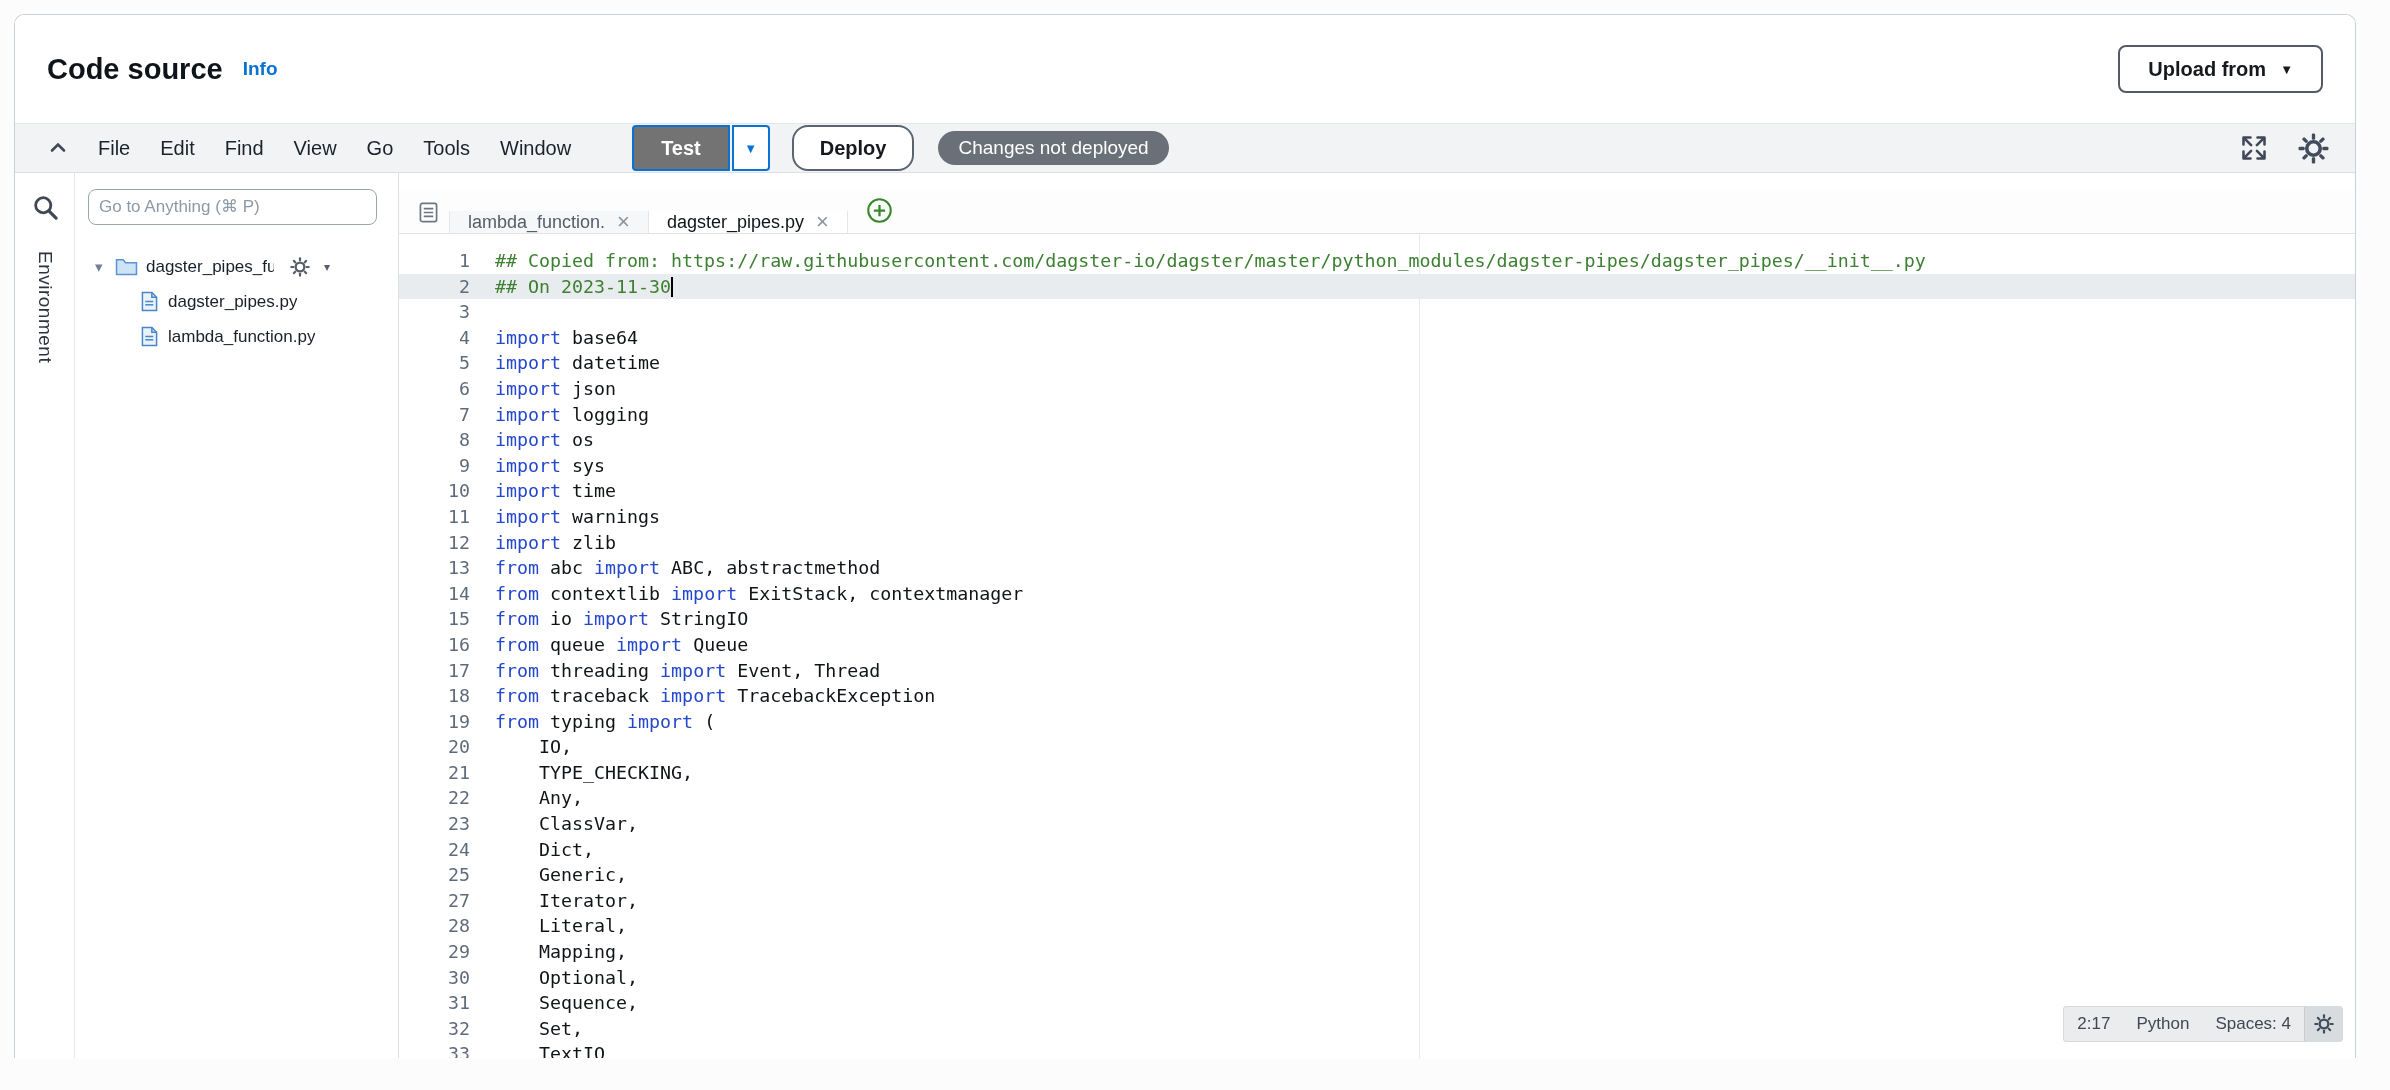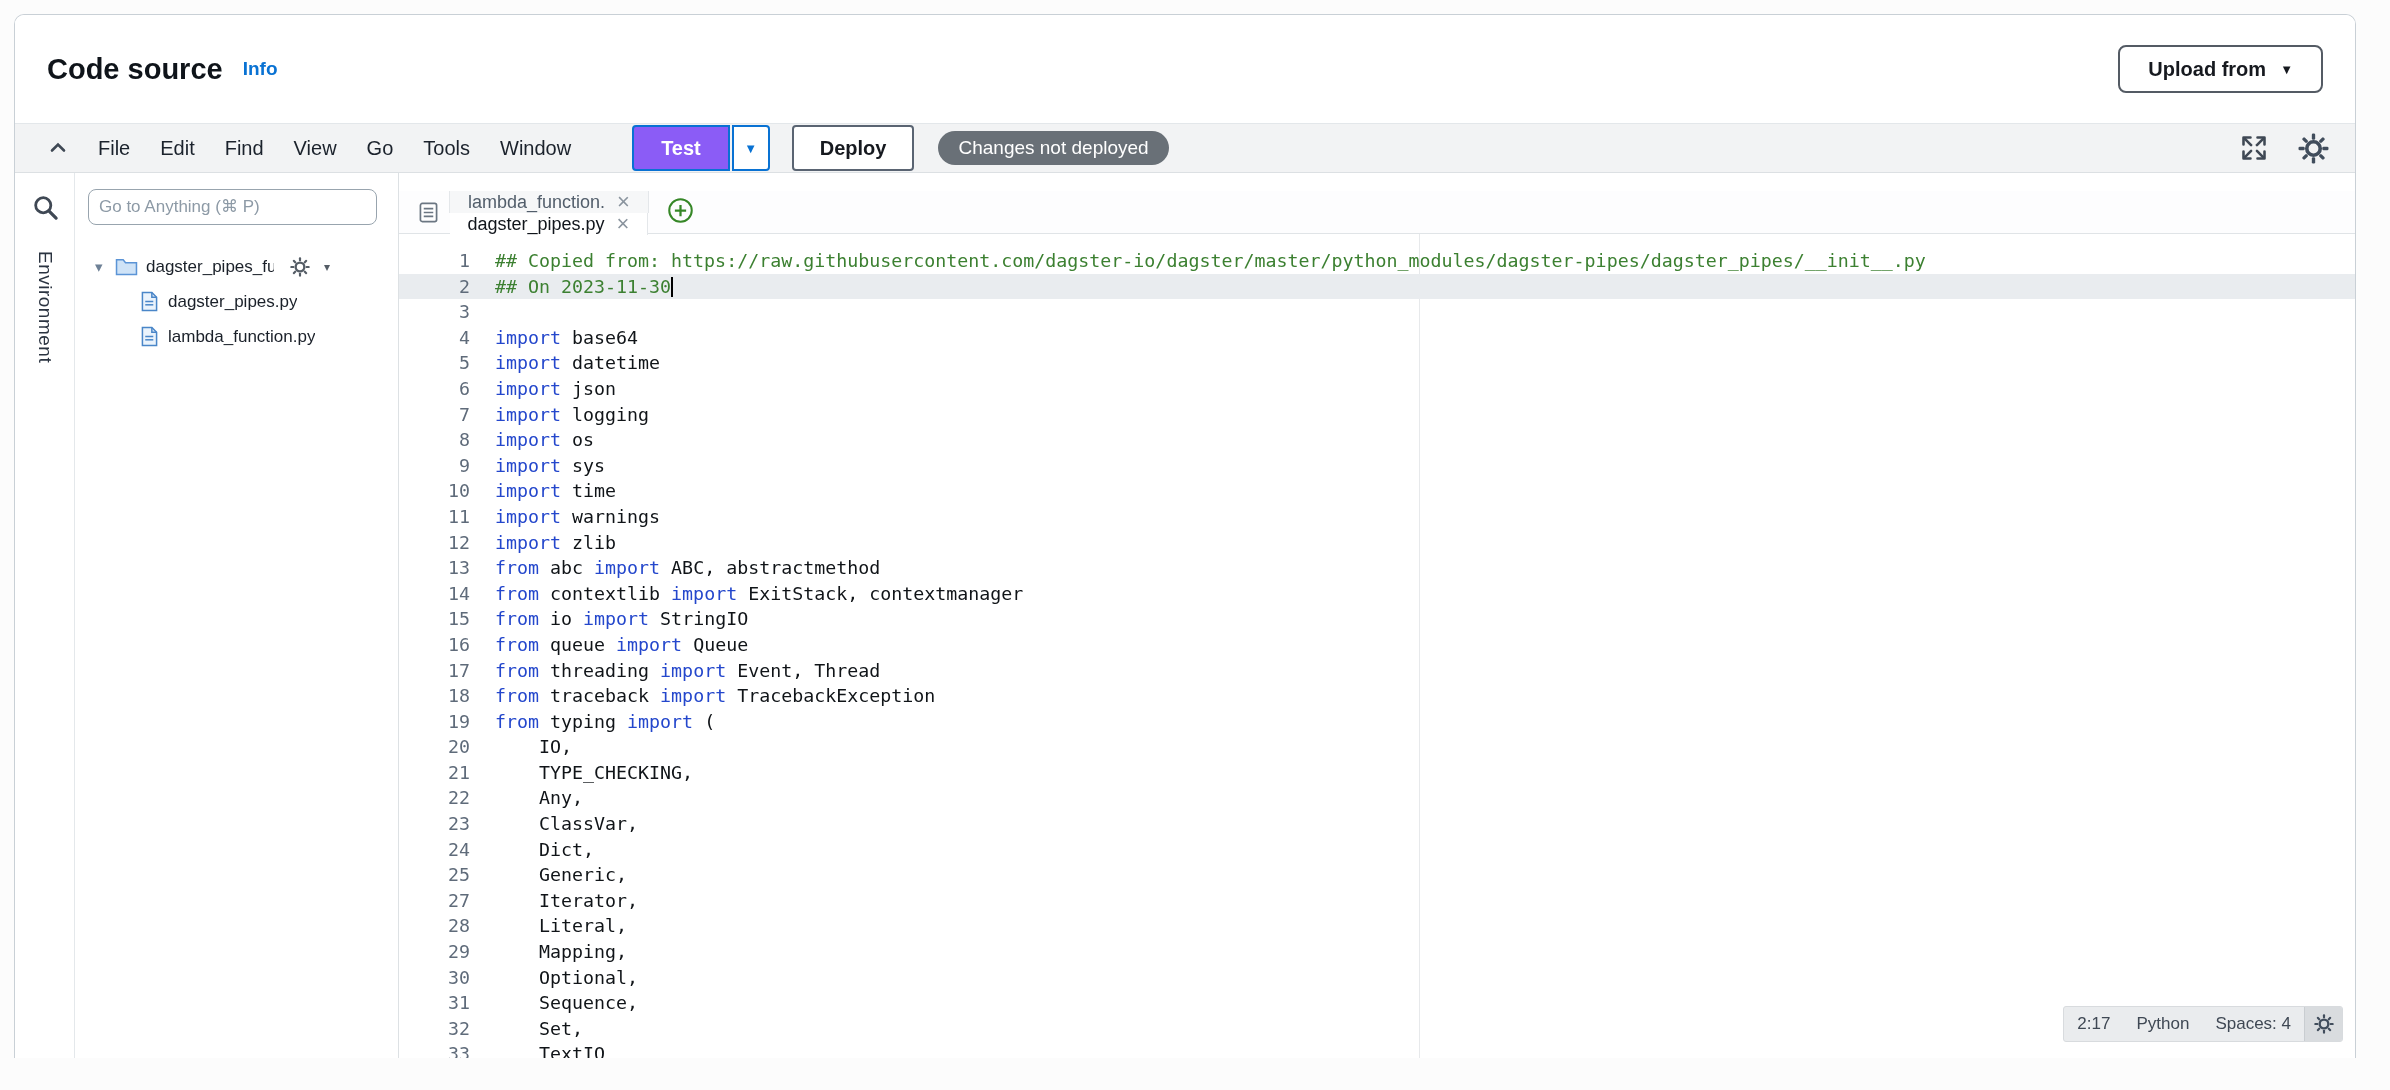--- a/index.html
+++ b/index.html
@@ -19,27 +19,27 @@
   .upload-btn .caret { font-size:13px; color:#16191f; }
 
   
   .menubar { height:50px; flex:0 0 auto; background:#f2f3f4; border-top:1px solid #e3e7ea;
              border-bottom:1px solid #dcે0e3; border-bottom:1px solid #dce0e3;
              display:flex; align-items:center; padding:0 26px; }
   .collapse-btn { width:34px; display:flex; justify-content:center; cursor:pointer; }
   .menu-items { display:flex; align-items:center; margin-left:8px; }
   .menu-item { padding:0 15px; font-size:20px; color:#1b222c; cursor:pointer; }
   .test-split { display:flex; margin-left:46px; }
-  .test-main { background:#8b5cf6; border:2px solid #0972d3; border-radius:4px 0 0 4px;
+  .test-main { background:#737373; border:2px solid #0972d3; border-radius:4px 0 0 4px;
                color:#fff; font-size:20px; font-weight:700; height:46px; padding:0 27px;
                display:flex; align-items:center; cursor:pointer; }
   .test-caret { width:38px; margin-left:2px; border:2px solid #0972d3; border-radius:0 4px 4px 0;
                 background:#fff; color:#0972d3; font-size:13px; display:flex; align-items:center;
                 justify-content:center; cursor:pointer; }
-  .deploy-btn { margin-left:22px; height:46px; padding:0 26px; border:2px solid #5a6472; border-radius:4px;
+  .deploy-btn { margin-left:22px; height:46px; padding:0 26px; border:2px solid #5a6472; border-radius:16px;
                 background:#fff; font-size:20px; font-weight:700; color:#16191f;
                 display:flex; align-items:center; cursor:pointer; }
   .status-badge { margin-left:24px; height:34px; padding:8px 20px; border-radius:17px;
                   background:#697077; color:#fff; font-size:19px; display:flex; align-items:center; }
   .menubar-right { margin-left:auto; display:flex; align-items:center; gap:30px; }
   .icon-btn { display:flex; align-items:center; justify-content:center; cursor:pointer; }
 
   
   .ide { flex:1; display:flex; min-height:0; }
   .icon-strip { width:60px; flex:0 0 auto; border-right:1px solid #e4e8eb; background:#fff;
@@ -231,21 +231,21 @@
     <div class="editor-col">
       <div class="tabbar">
         <span class="tabbar-icon">
           <svg viewBox="0 0 20 22" width="19" height="21">
             <rect x="1.5" y="1.5" width="17" height="19" rx="2" fill="#fff" stroke="#6b7682" stroke-width="1.8"></rect>
             <line x1="5" y1="7" x2="15" y2="7" stroke="#6b7682" stroke-width="1.8"></line>
             <line x1="5" y1="11" x2="15" y2="11" stroke="#6b7682" stroke-width="1.8"></line>
             <line x1="5" y1="15" x2="15" y2="15" stroke="#6b7682" stroke-width="1.8"></line>
           </svg>
         </span>
-        <div style="display:flex; align-items:center;flex-direction:column;">
+        <div style="display:flex; align-items:flex-end;">
             <div class="tab">
               <span class="tab-label">lambda_function.</span>
               <span class="tab-close">×</span>
             </div>
             <div class="tab active">
               <span class="tab-label">dagster_pipes.py</span>
               <span class="tab-close">×</span>
             </div>
           </div>
         <span class="add-tab">

